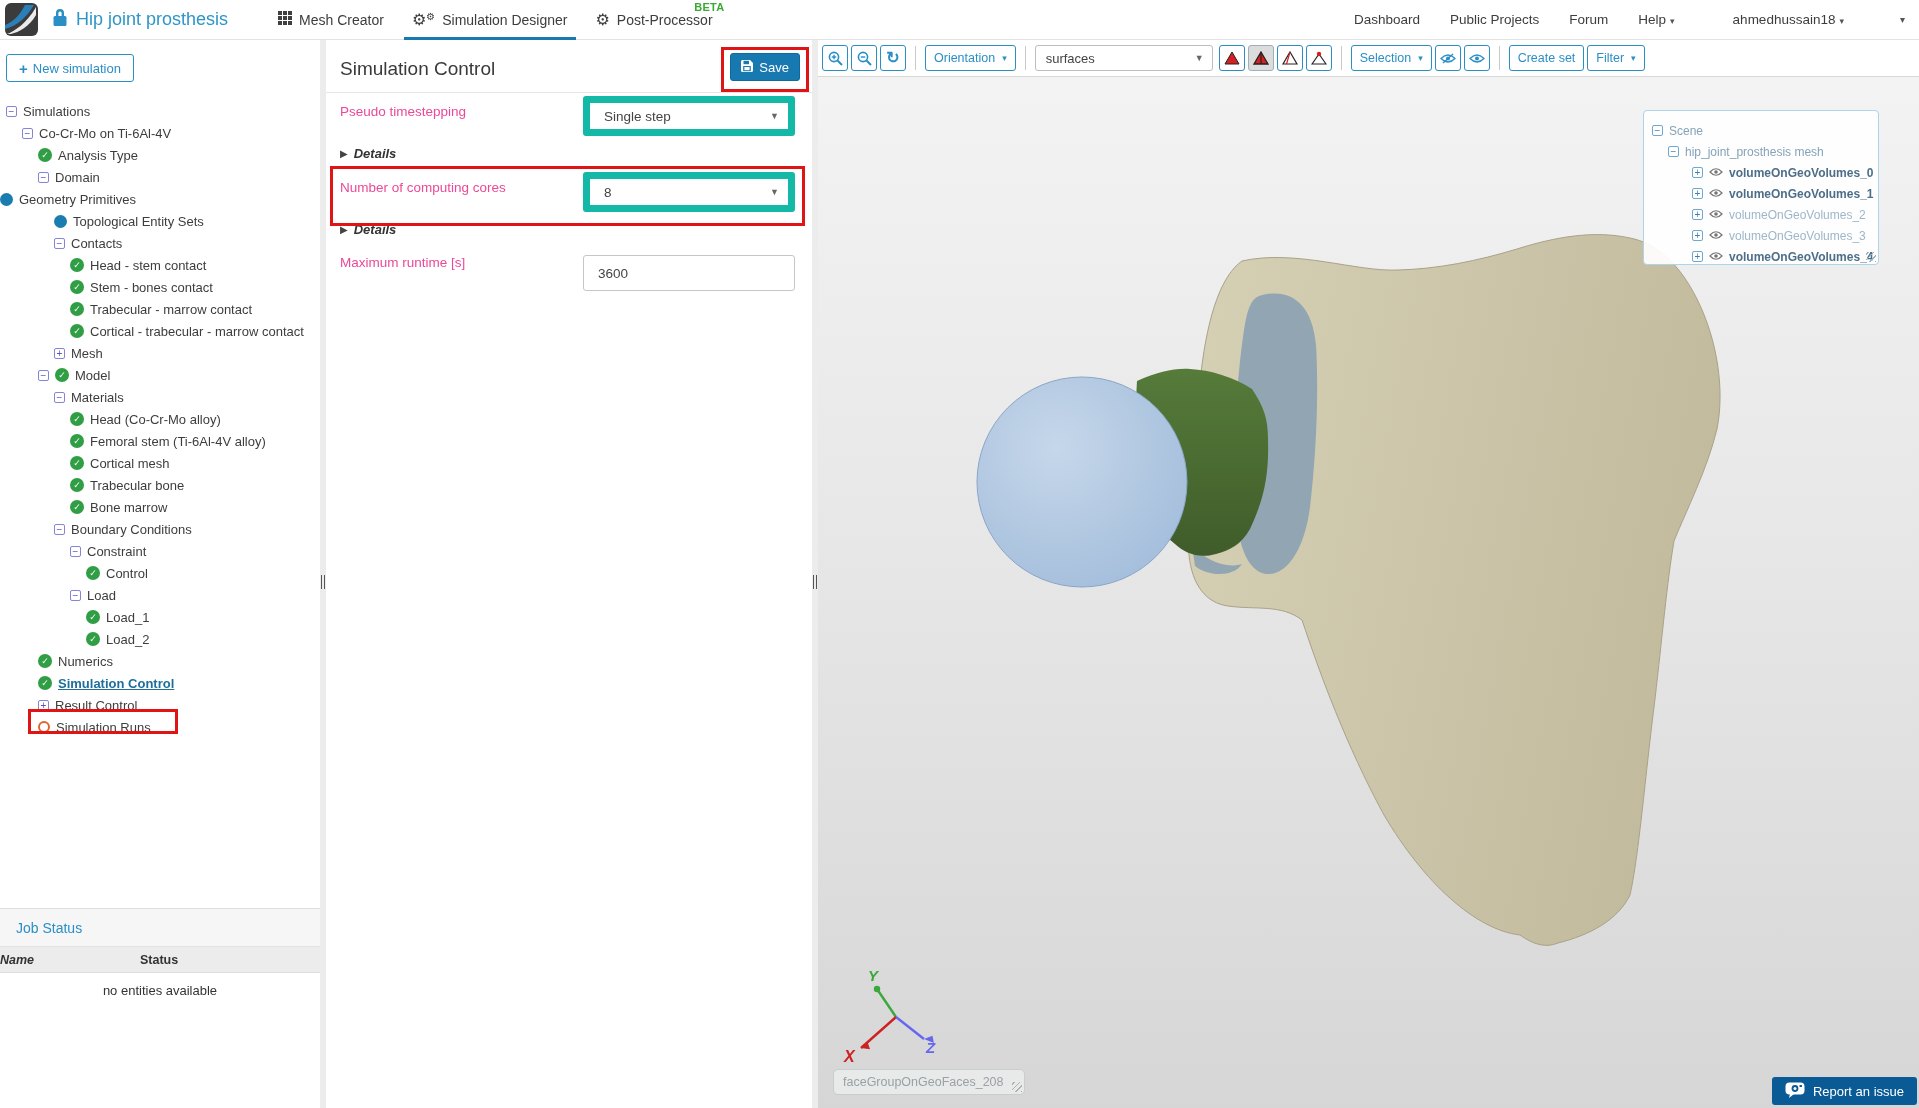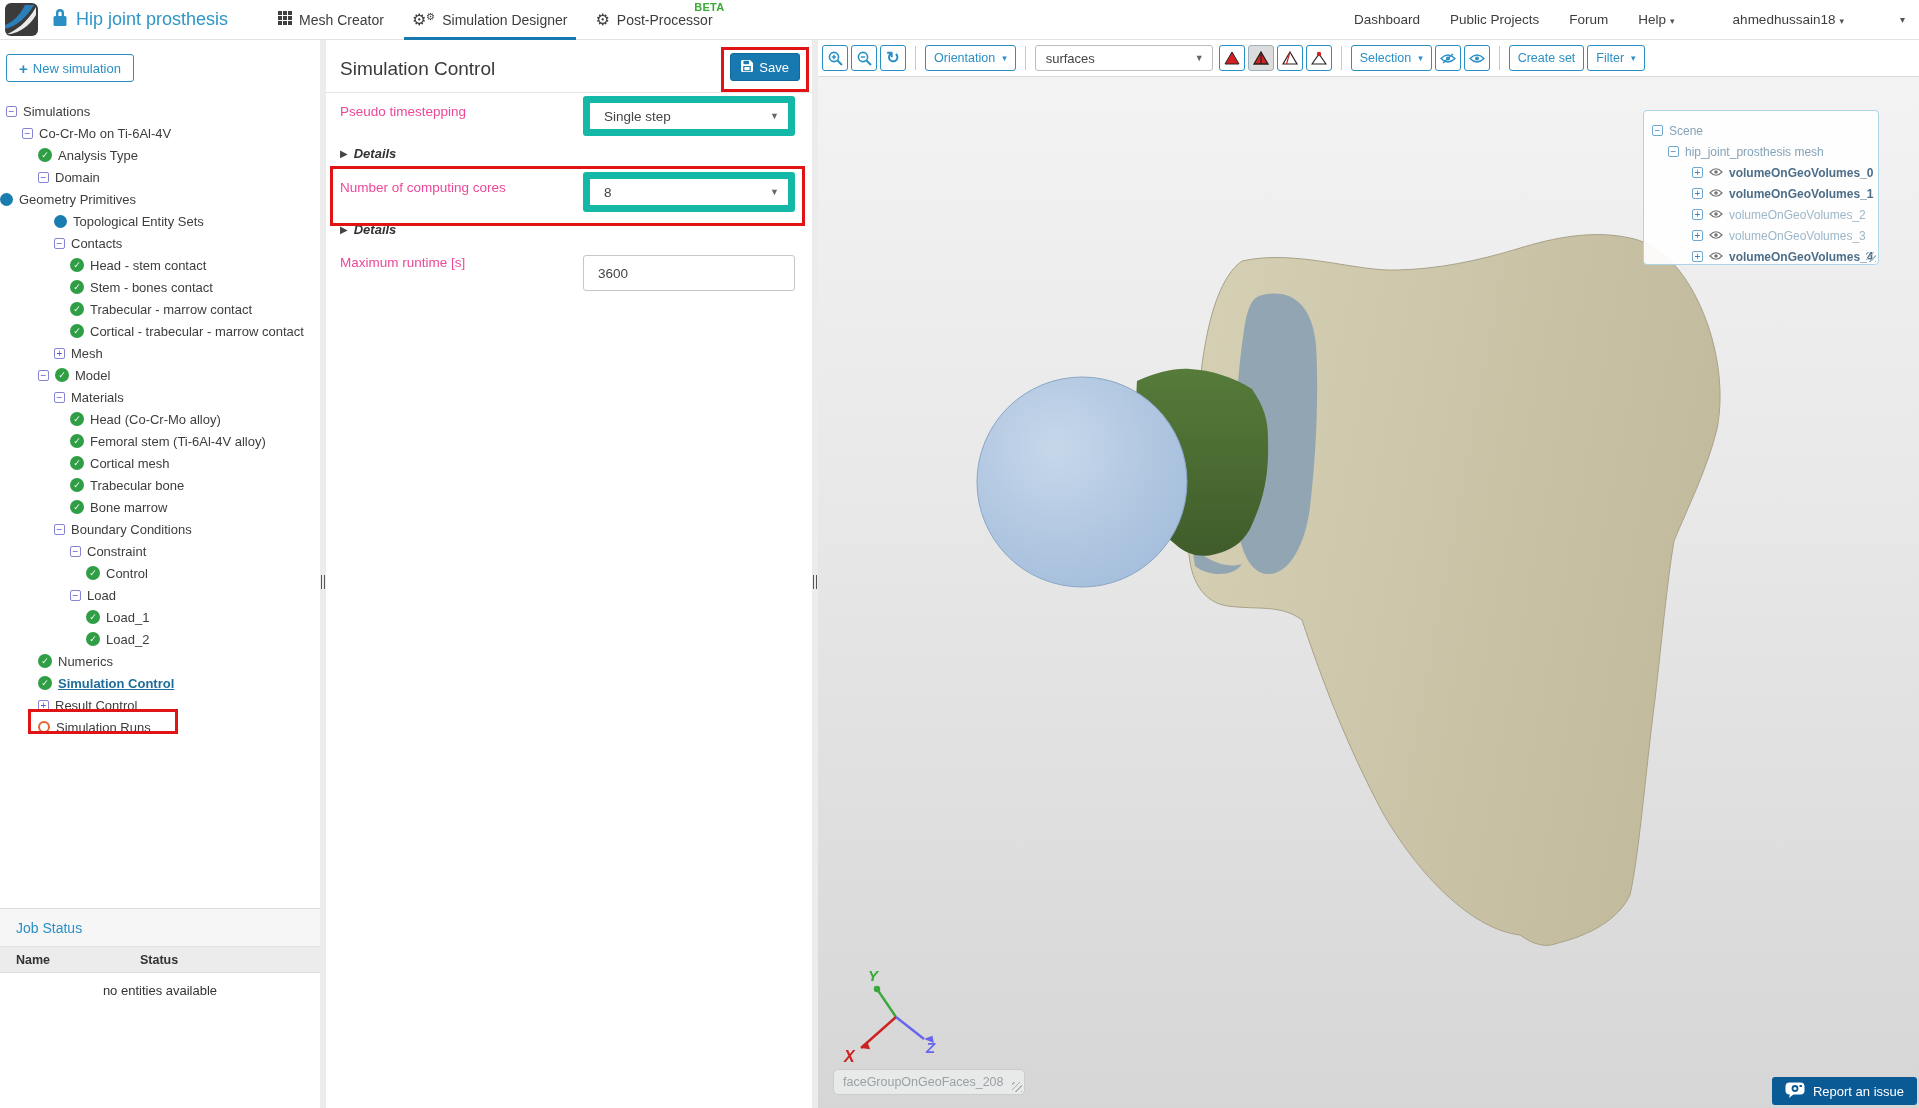--- a/index.html
+++ b/index.html
@@ -40,21 +40,21 @@
   .chk { width:14px; height:14px; border-radius:50%; background:var(--check-green); color:#fff; font-size:9px;
     line-height:14px; text-align:center; font-weight:bold; flex:0 0 auto; }
   .dotn { width:13px; height:13px; border-radius:50%; background:var(--node-blue); flex:0 0 auto; }
   .ring { width:12px; height:12px; border-radius:50%; border:2px solid var(--runs-orange); background:#fff; flex:0 0 auto; }
 
   .job { position:absolute; left:0; right:0; top:868px; bottom:0; border-top:1px solid #ddd; }
   .job-head { height:38px; background:#f6f6f6; border-bottom:1px solid #e2e2e2; display:flex; align-items:center;
     padding-left:16px; font-size:14px; color:var(--accent-blue); }
   .job-cols { height:26px; background:#ececec; border-bottom:1px solid #ddd; display:flex; align-items:center;
     font-size:12.5px; font-weight:bold; color:#333; }
-  .job-cols .c1 { padding-left:16px; width:140px; }
+  .job-cols .c1 { width:140px;font-style:italic; }
   .job-empty { text-align:center; font-size:13px; color:#333; padding-top:10px; }
 
   
   .split { position:absolute; top:40px; bottom:0; width:6px; background:#ececec; z-index:20; cursor:col-resize; }
   .split .grip { position:absolute; top:535px; left:1px; width:4px; height:14px;
     border-left:1.5px solid #555; border-right:1.5px solid #555; }
   #split1 { left:320px; } #split2 { left:812px; }
 
   
   .panel { position:absolute; top:40px; left:326px; width:486px; bottom:0; background:#fff; }

